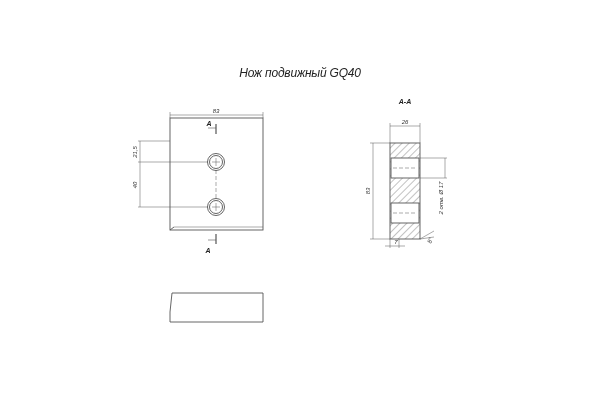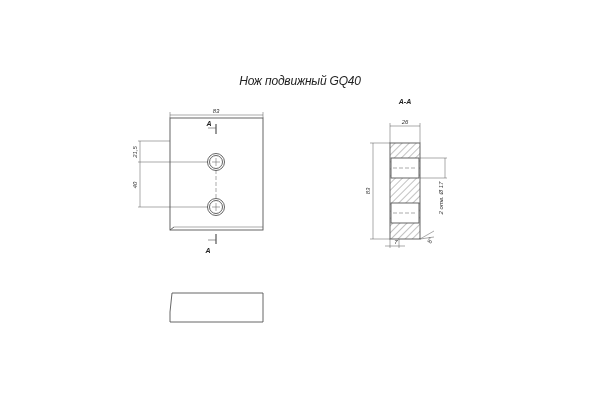--- a/index.html
+++ b/index.html
@@ -1,17 +1,17 @@
 <!DOCTYPE html>
 <html><head>
 <meta charset="utf-8">
 <style>
   html, body { margin: 0; padding: 0; background: #ffffff; }
   body { width: 600px; height: 400px; position: relative; overflow: hidden; font-family: "Liberation Sans", sans-serif; }
-  .title { position: absolute; left: 0; top: 66px; width: 600px; text-align: center; font-style: italic; font-size: 12px; color: #222; letter-spacing: -0.2px; margin-top: 8px; }
+  .title { position: absolute; left: 0; top: 66px; width: 600px; text-align: center; font-style: italic; font-size: 12px; color: #222; letter-spacing: -0.2px; }
   .title span { margin-left: 0px; }
   svg { position: absolute; left: 0; top: 0; }
   .dimtxt { font-family: "Liberation Sans", sans-serif; font-size: 6px; fill: #333; font-style: italic; }
   .lbl { font-family: "Liberation Sans", sans-serif; font-size: 7px; fill: #222; font-style: italic; font-weight: bold; }
 </style>
 </head>
 <body>
 
 <div class="title"><span>Нож подвижный GQ40</span></div>
 

